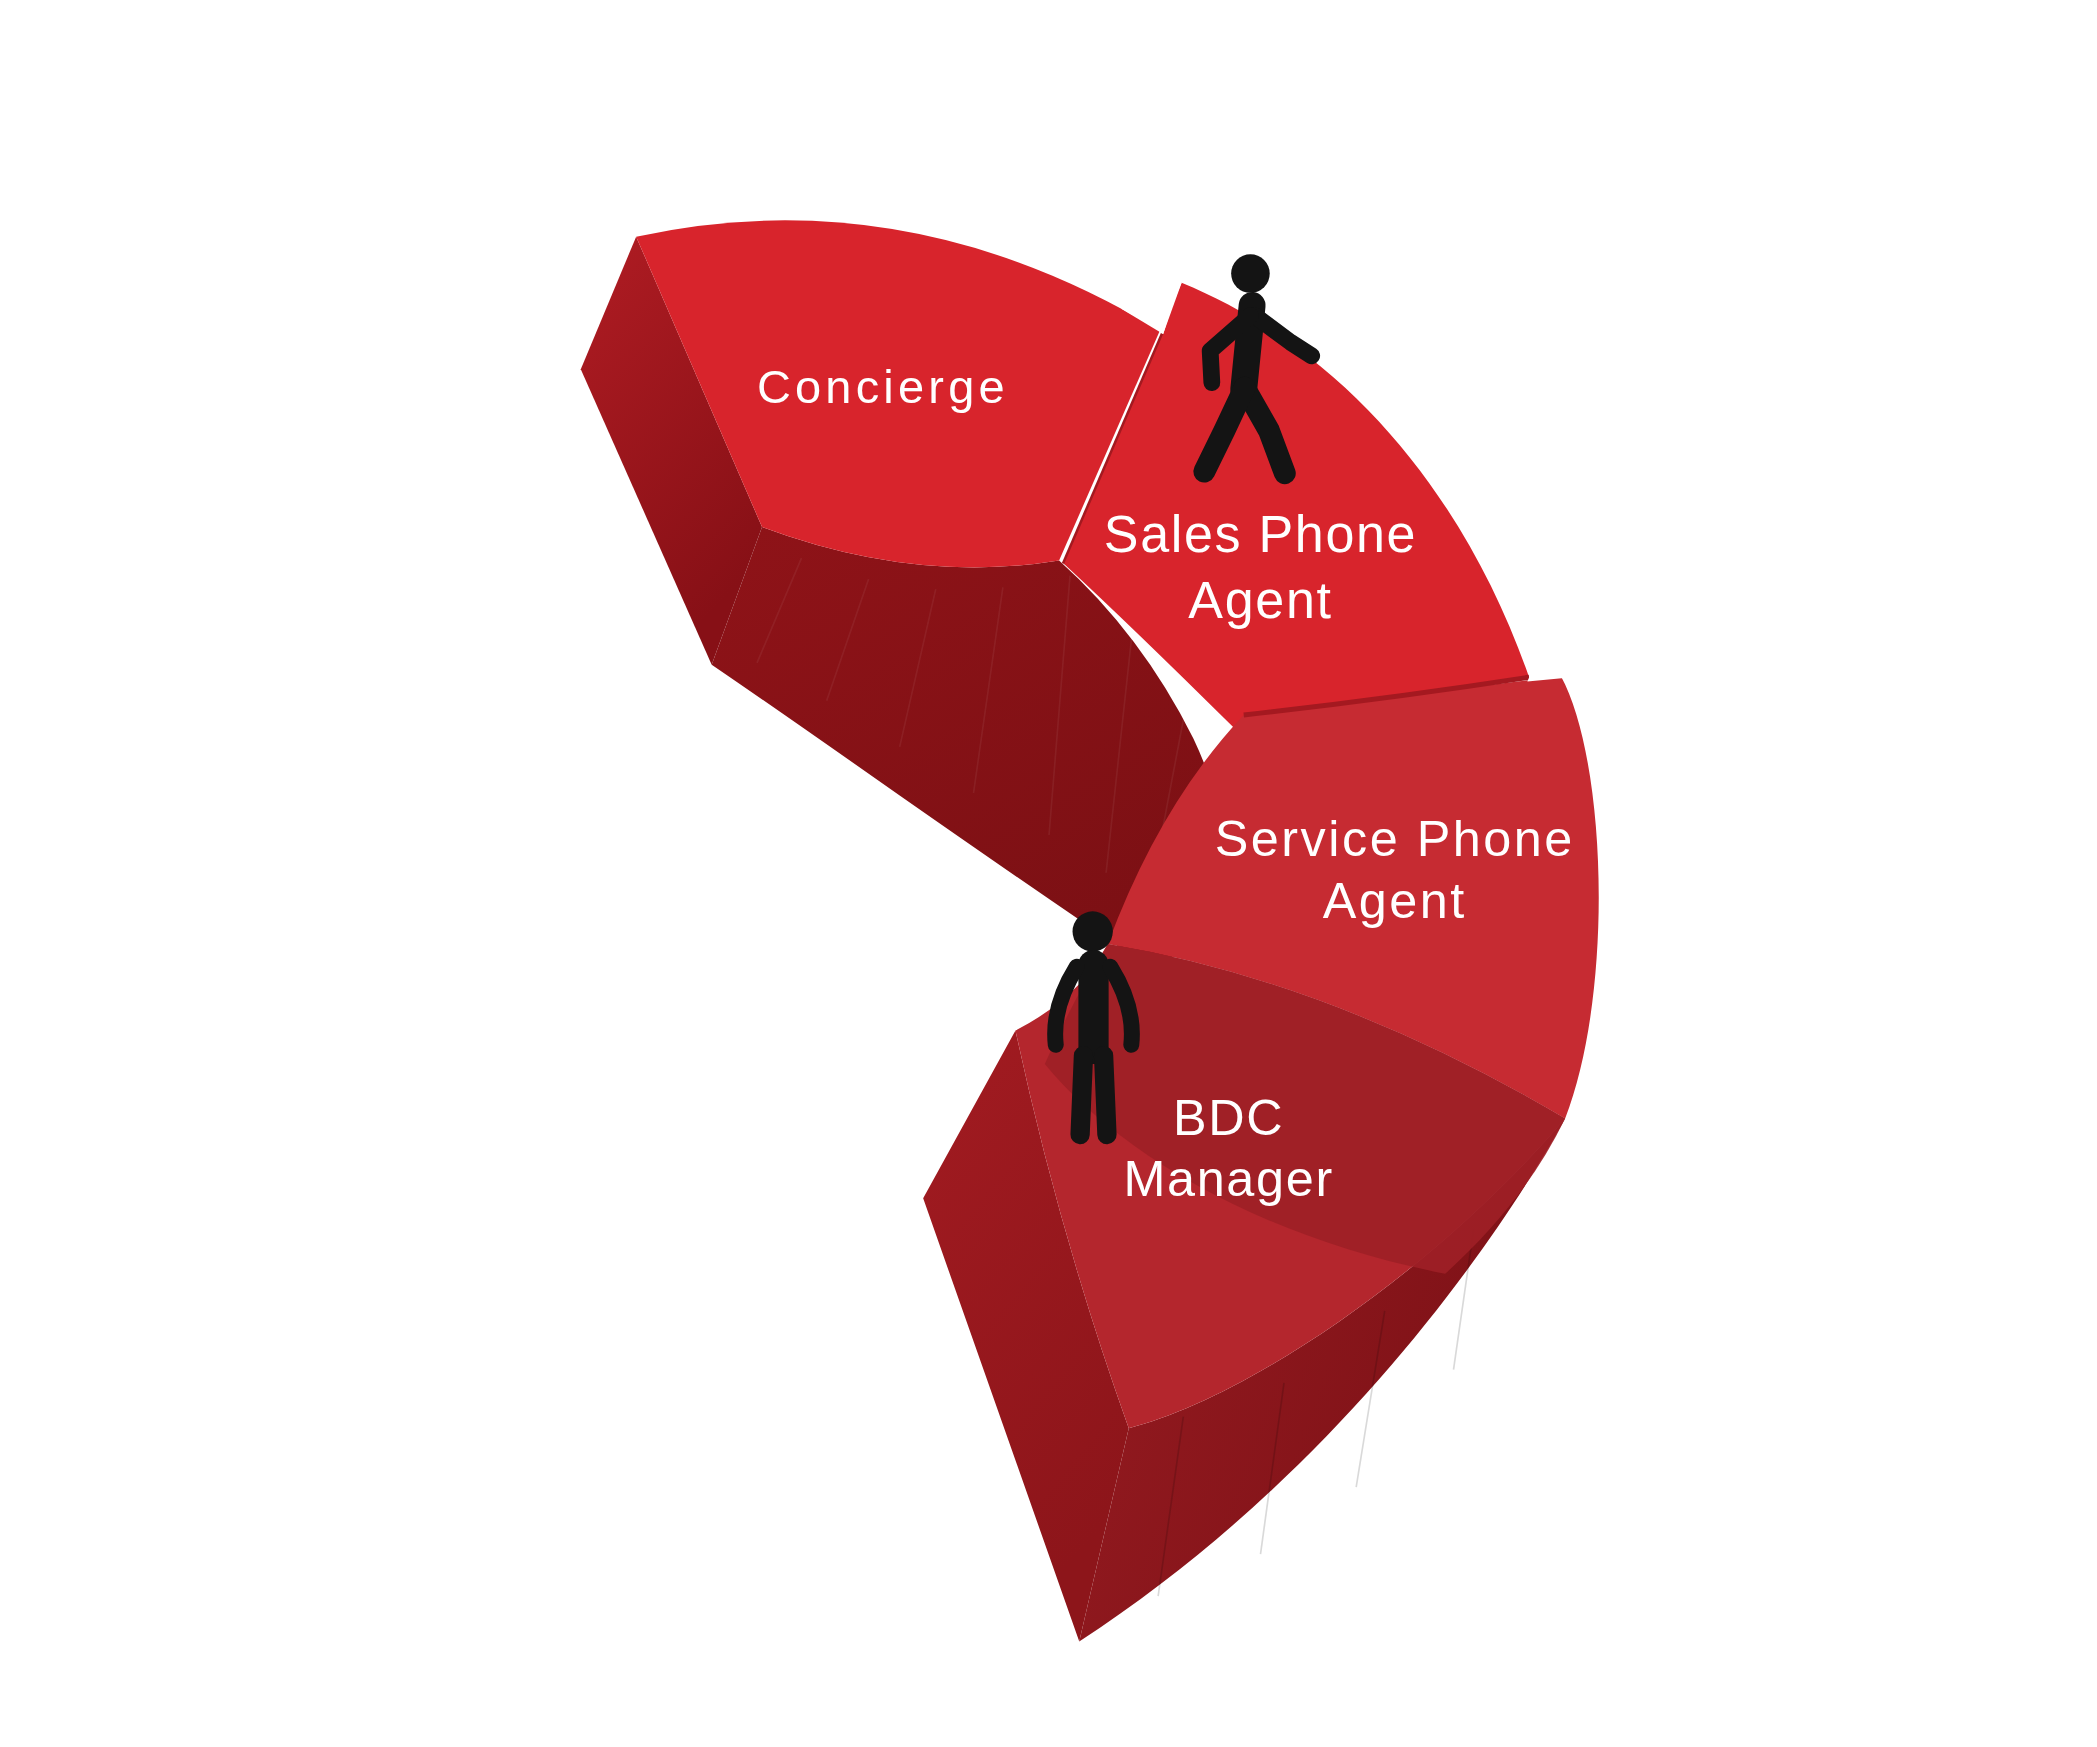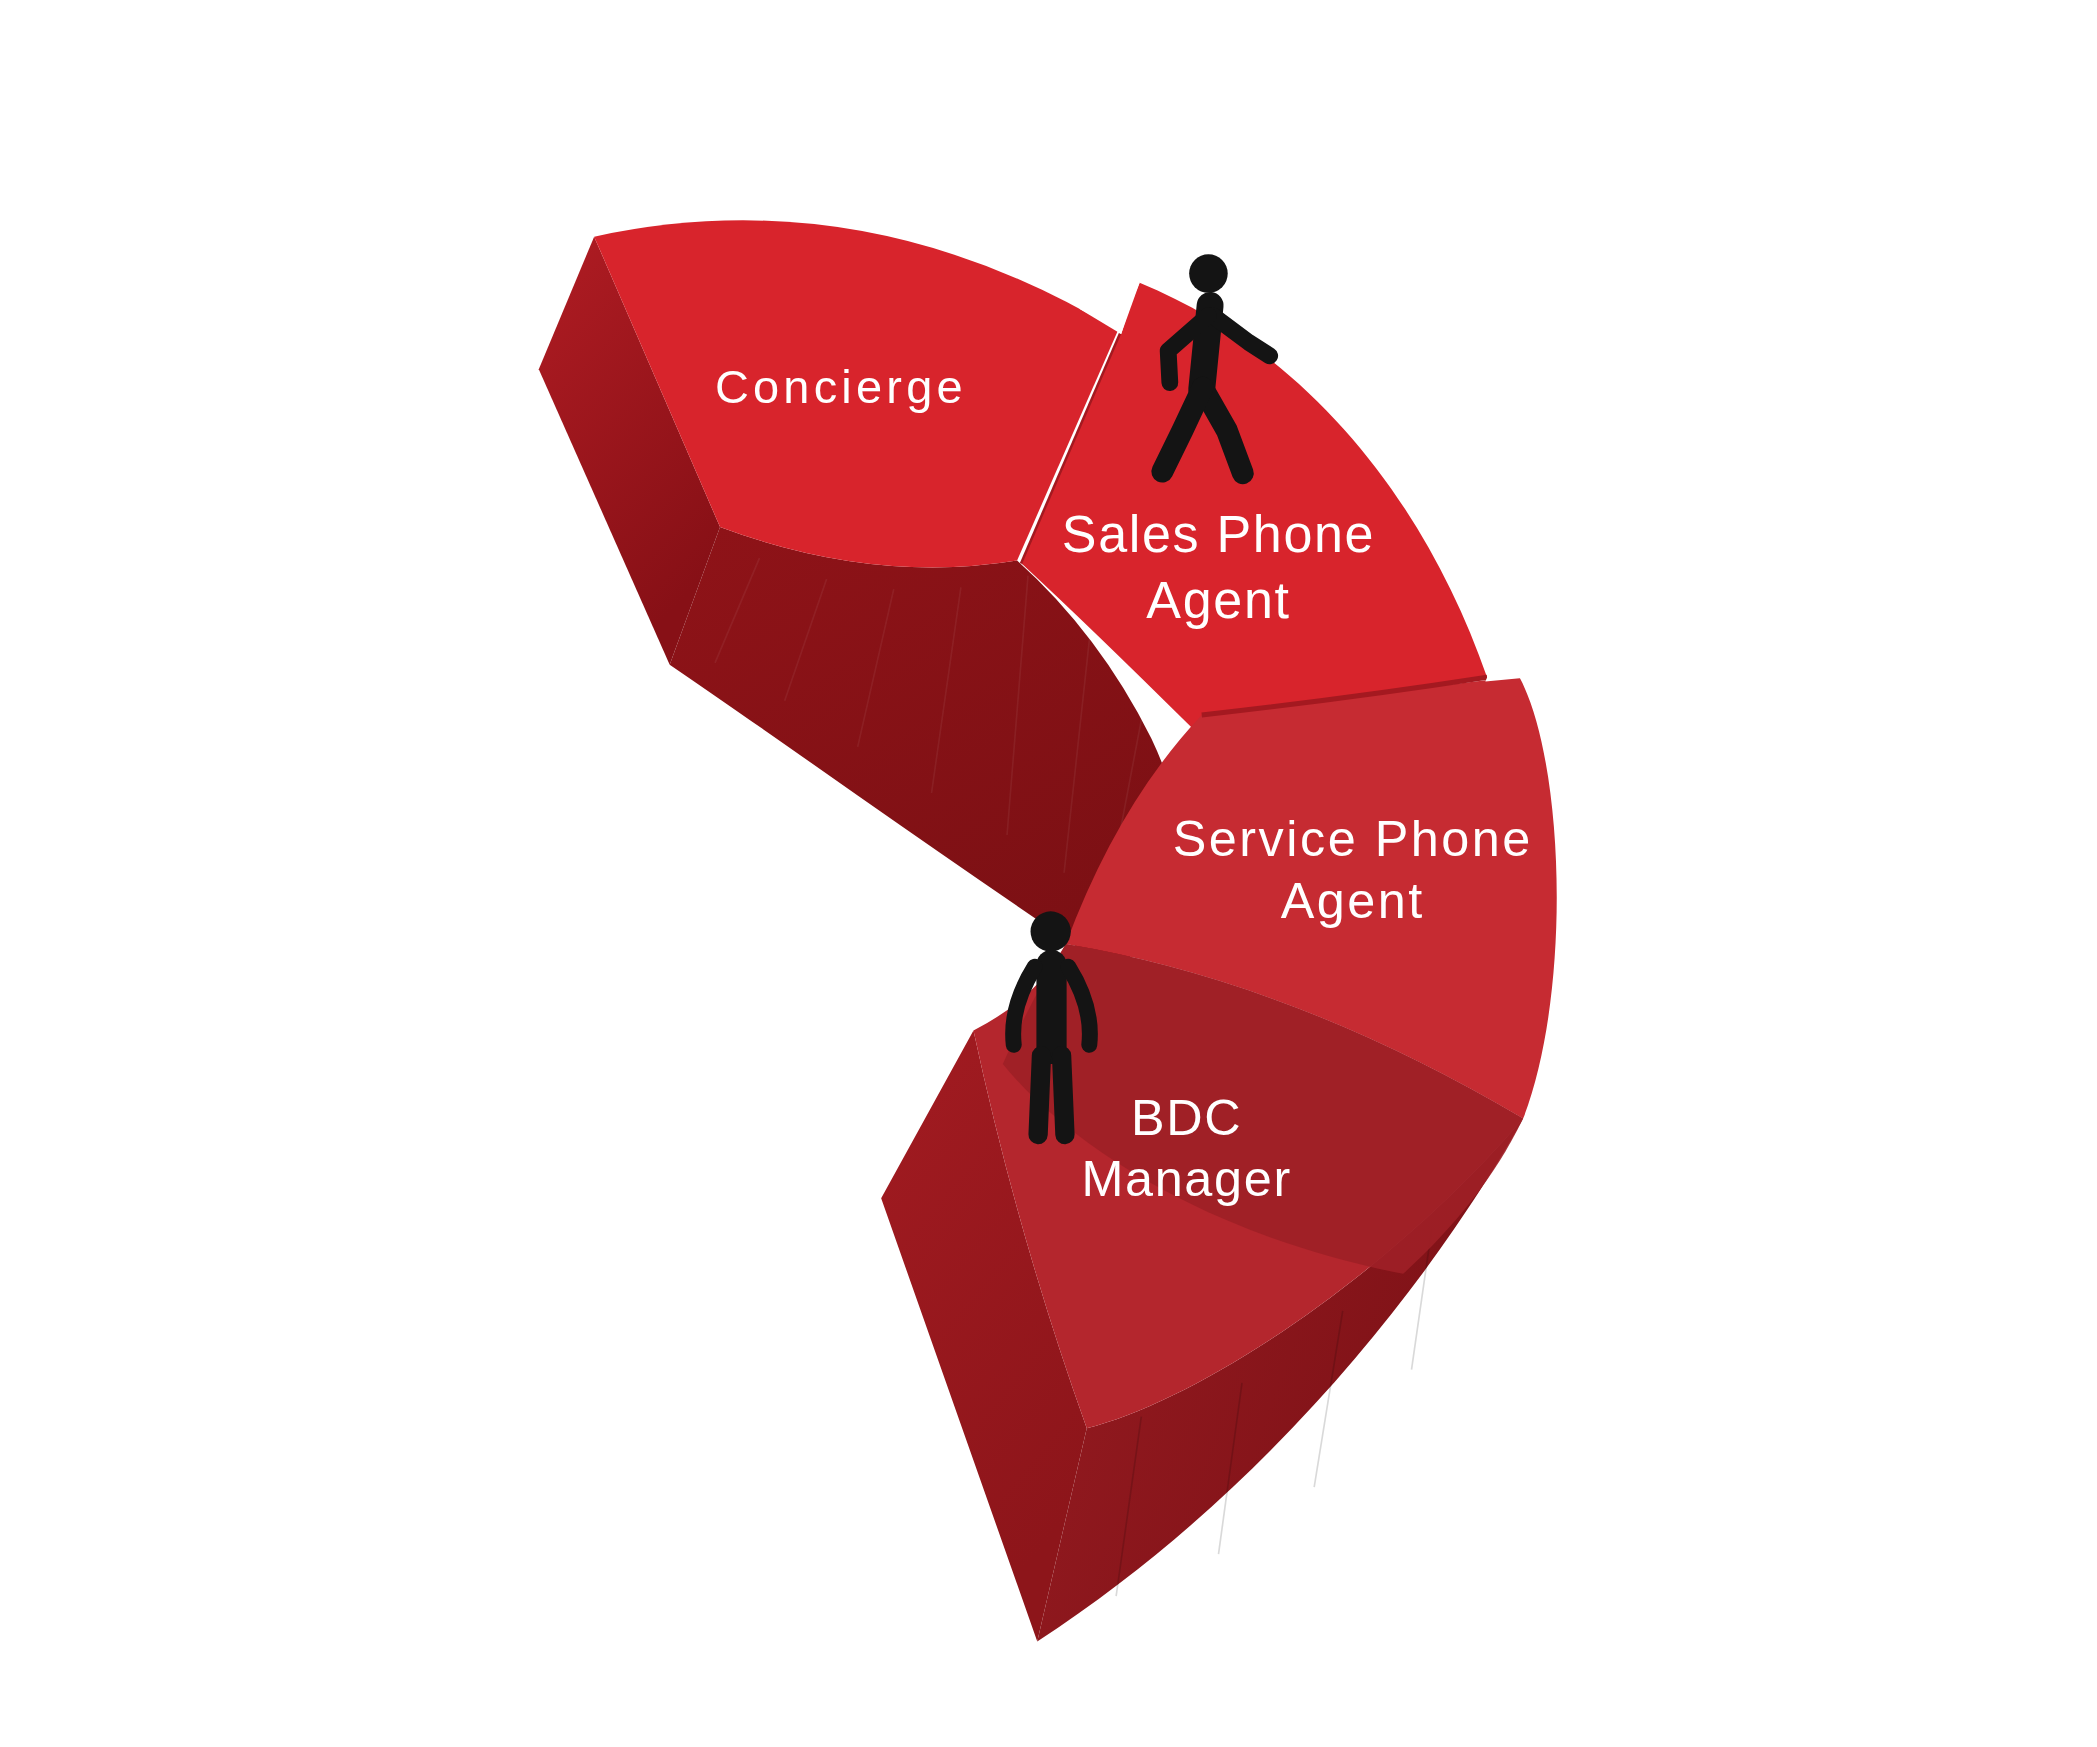--- a/index.html
+++ b/index.html
@@ -8,20 +8,21 @@
     width: 2098px;
     height: 1748px;
     background: #ffffff;
     font-family: "Liberation Sans", sans-serif;
   }
   .stage {
     position: relative;
     width: 1824px;
     height: 1748px;
     overflow: hidden;
+    padding-left: 42px;
   }
   svg { display: block; }
   text {
     font-family: "Liberation Sans", "DejaVu Sans", sans-serif;
     font-weight: 400;
   }
   .lbl { letter-spacing: 3px; }
   .lbl-concierge { font-size: 56px; letter-spacing: 5px; }
   .lbl-sales   { font-size: 62px; letter-spacing: 2px; }
   .lbl-service { font-size: 60px; letter-spacing: 3px; }

